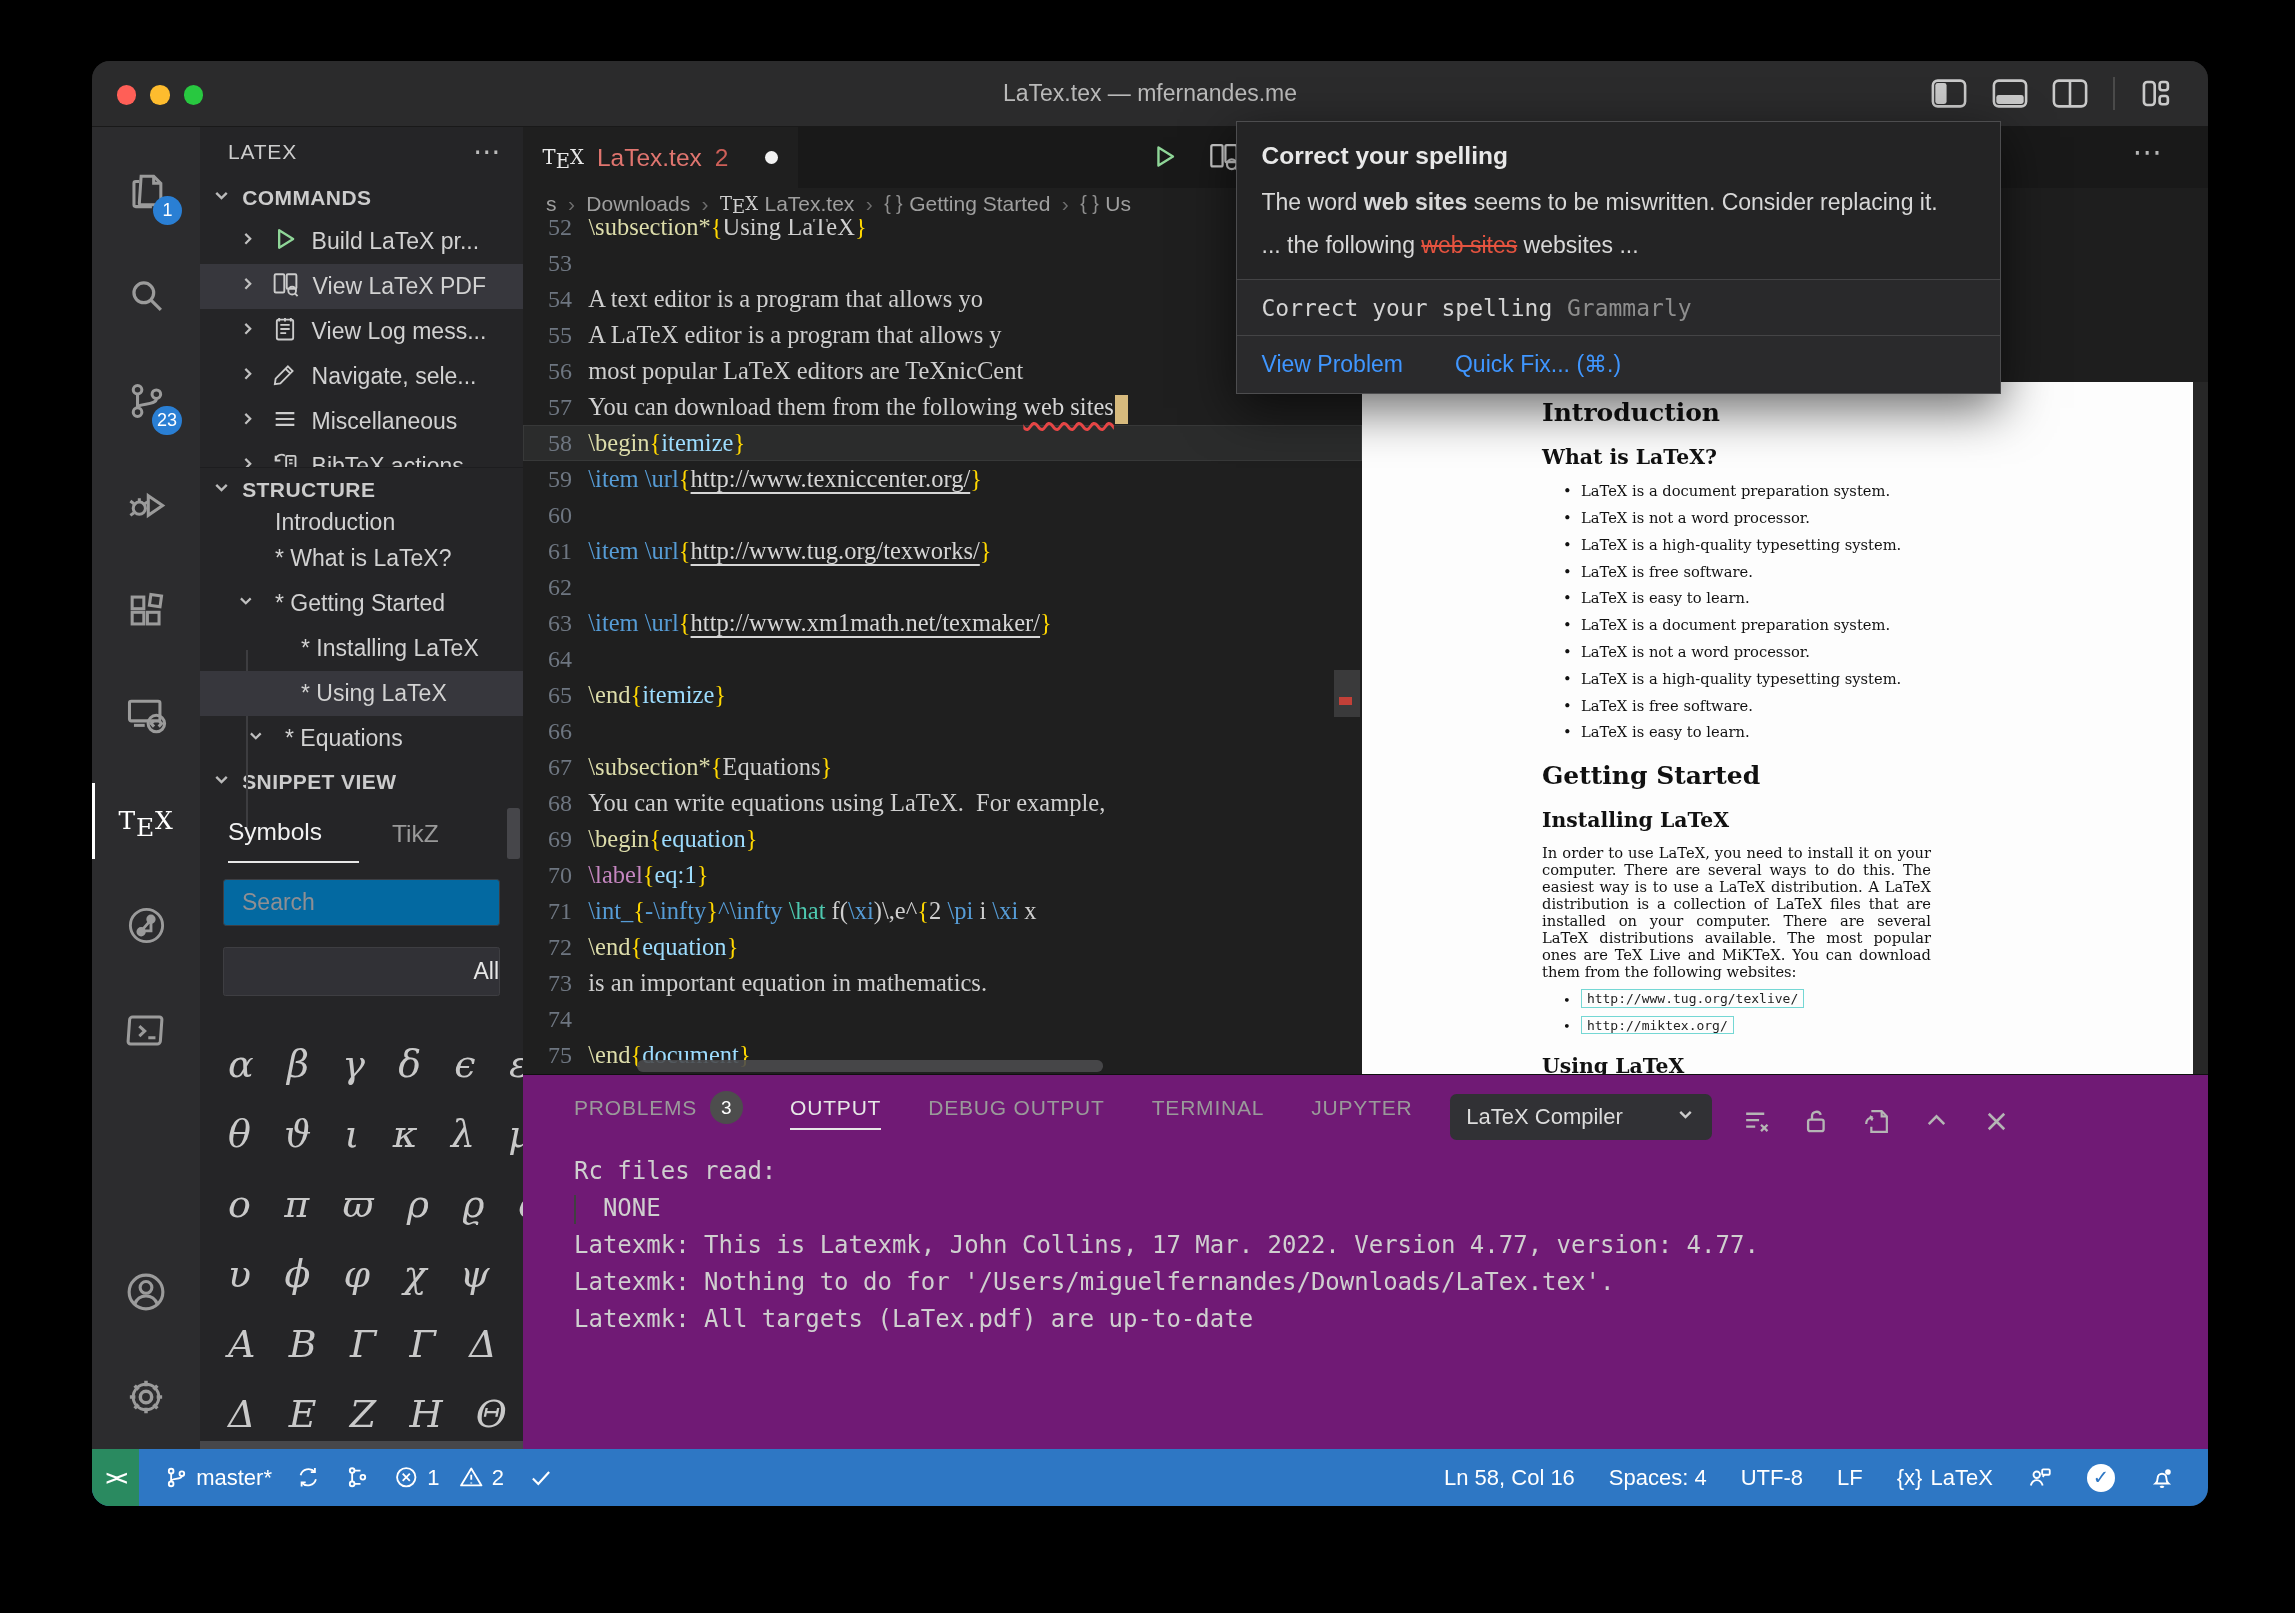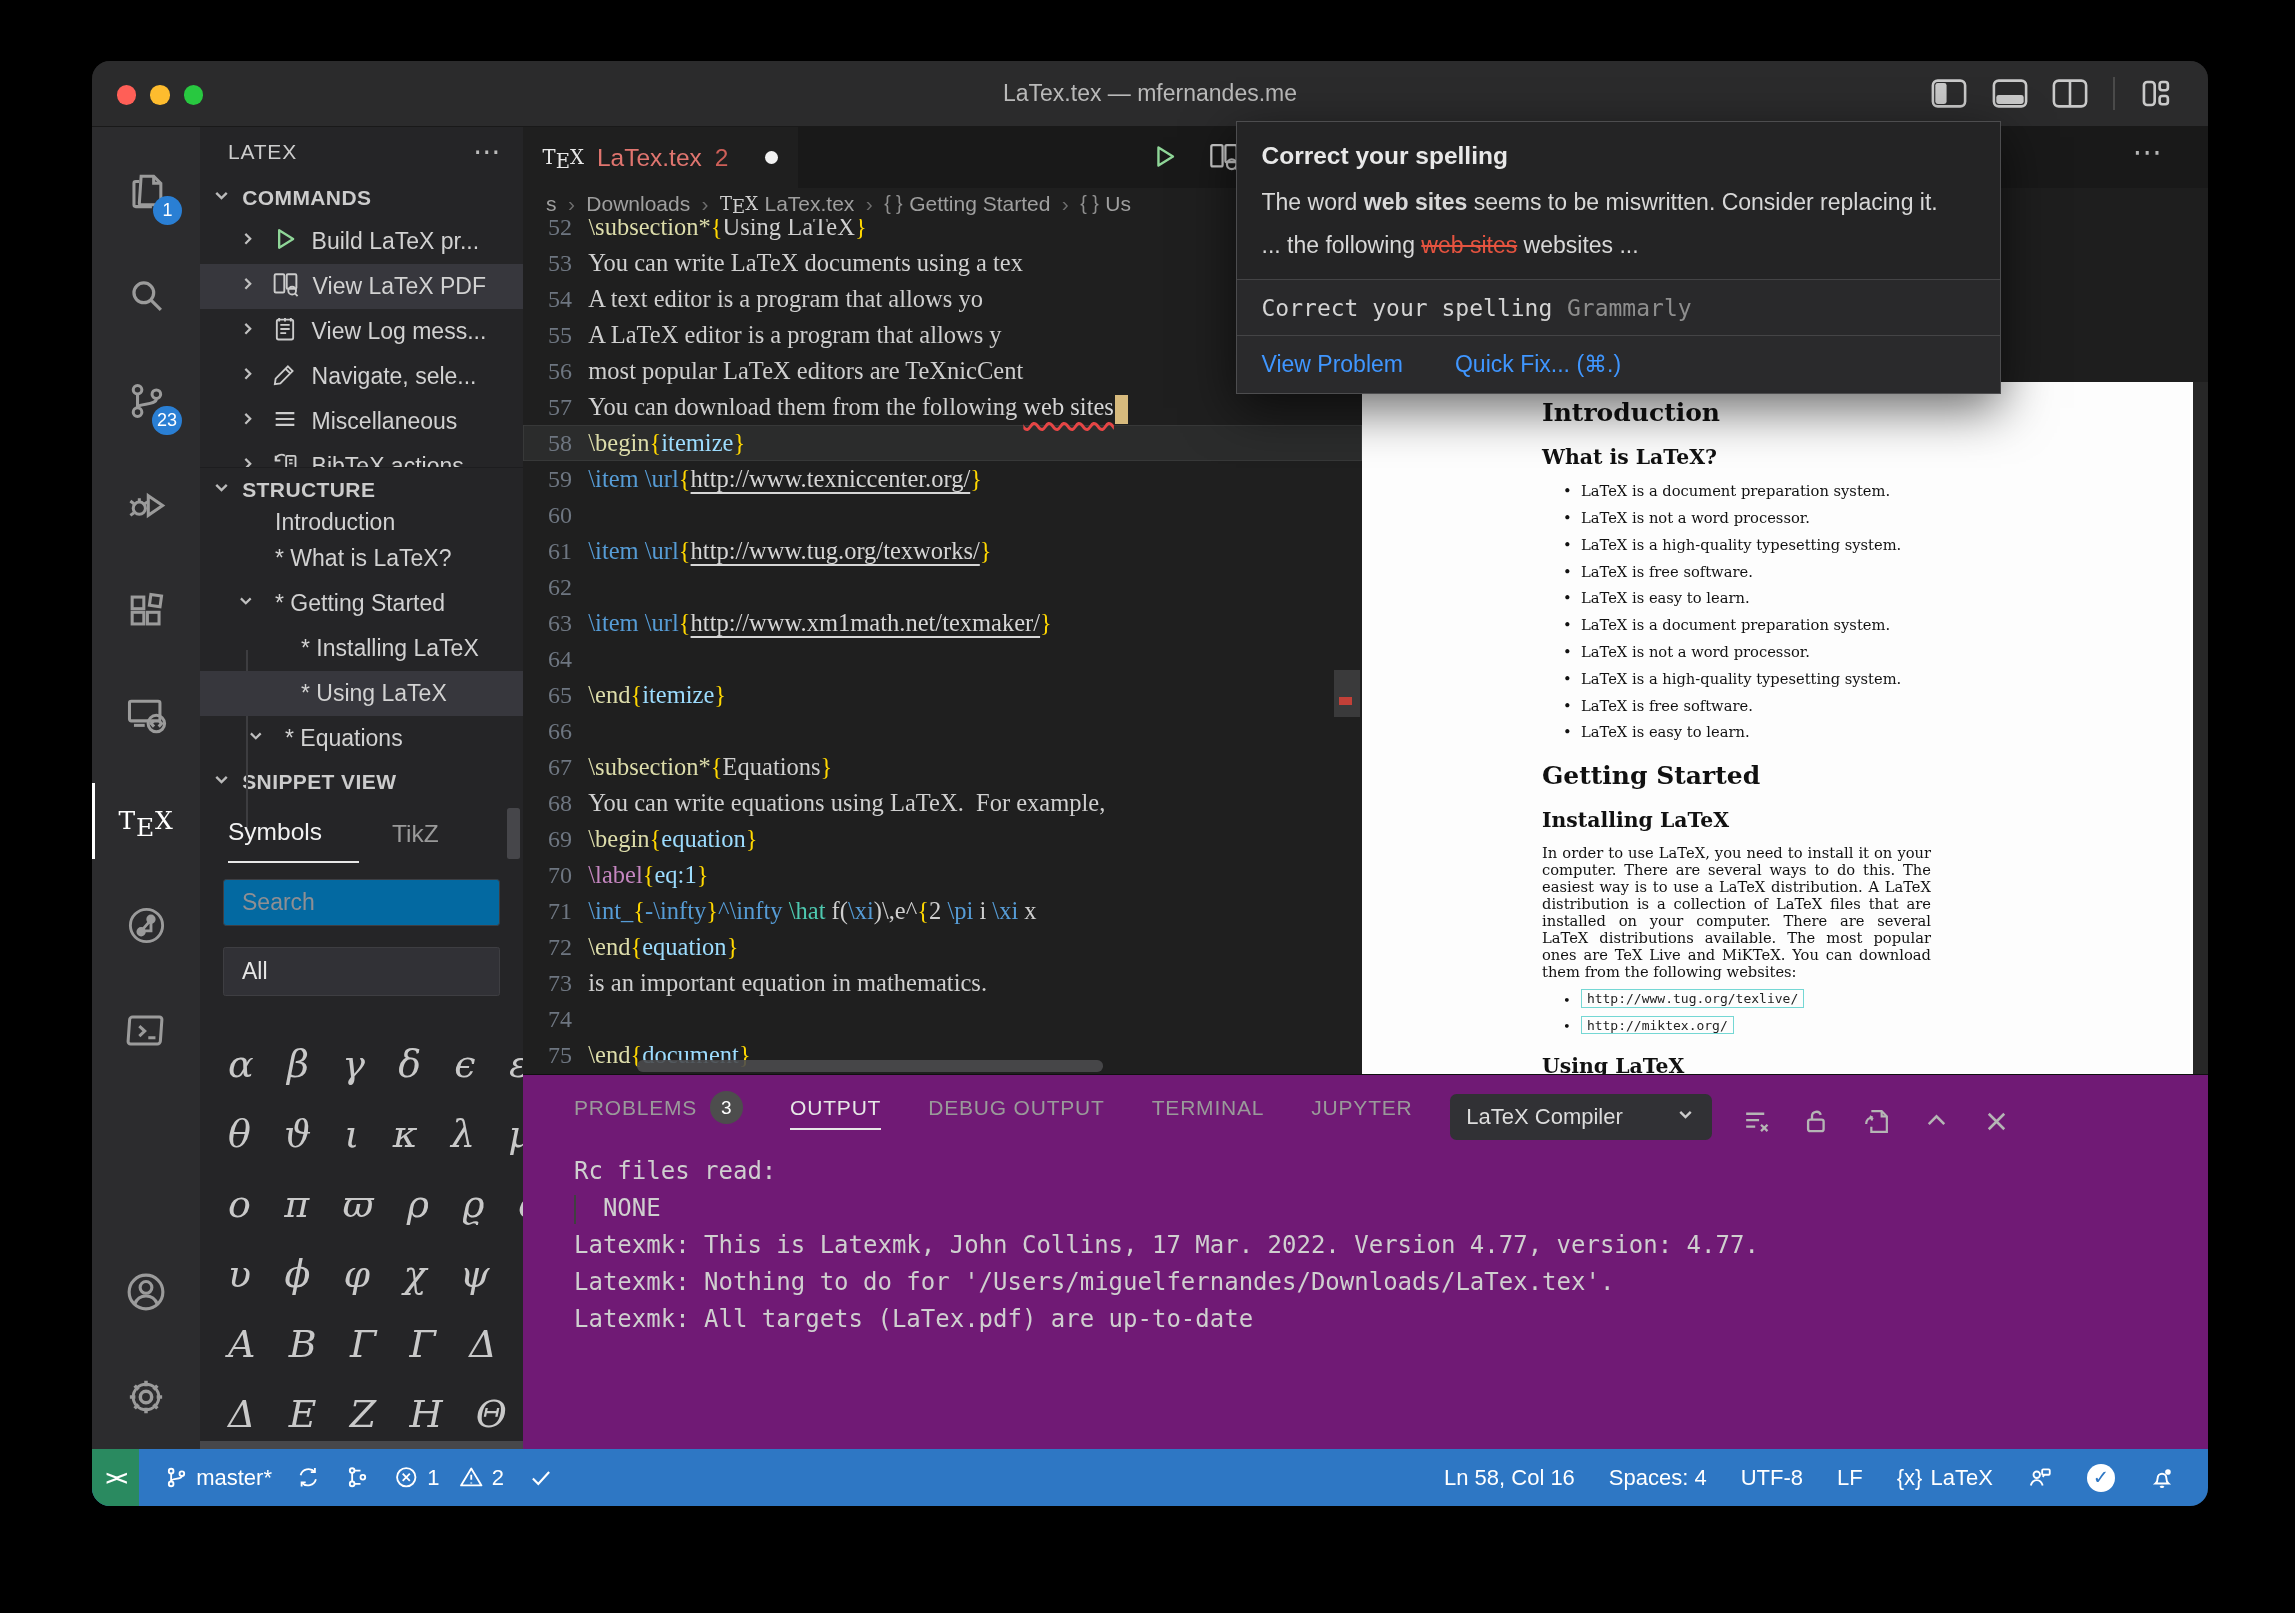--- a/index.html
+++ b/index.html
@@ -51,21 +51,21 @@
   .st-clip .st-row{transform:translateY(-11.4px);}
   .snip-tabs{height:59px;display:flex;align-items:flex-end;position:relative;padding:0 0 0 28px;}
   .snip-tab{font-size:24.5px;padding:0 0 14.7px 0;width:137px;}
   .snip-tab.on{color:#f2f2f2;border-bottom:2.5px solid #e7e7e7;}
   .snip-tab.off{color:#9a9a9a;margin-left:33px;border-bottom:none;}
   .snip-thumb{position:absolute;right:3.3px;top:4.9px;width:13px;height:51px;background:#46464a;border-radius:2.5px;}
   .search{margin:16.3px 23px 0;height:47px;background:#0369a1;border:0.8px solid #3e3e42;border-radius:3.3px;
           color:#e0e0e0;font-size:23px;padding:0 18px;box-sizing:border-box;width:calc(100% - 46px);outline:none;}
   .search::placeholder{color:#8f8f93;}
   .allbox{margin:21px 23px 0;height:47px;background:#313136;border:0.8px solid #3e3e42;border-radius:2.5px;
-          display:flex;align-items:center;padding-left:18px;color:#e6e6e6;font-size:23px;}
+          display:flex;align-items:center;padding-left:18px;color:#e6e6e6;font-size:23px;justify-content:flex-end;}
   .greek{margin-top:33px;padding-left:28px;color:#c9c9c9;}
   .greek-row{height:70px;display:flex;align-items:center;font-family:"DejaVu Serif",serif;
              font-style:italic;font-size:38px;letter-spacing:4.9px;word-spacing:11.4px;white-space:nowrap;}
   .side-scroll{position:absolute;left:0;right:0;bottom:0;height:8.2px;background:#47474a;}
   
   .rightcol{flex:1;display:flex;flex-direction:column;min-width:0;}
   .editors{height:947px;display:flex;position:relative;flex:none;}
   
   .ed1{width:839px;flex:none;display:flex;flex-direction:column;background:#1f1f1f;position:relative;}
   .tabbar{height:61px;background:#191919;display:flex;position:relative;flex:none;}
@@ -503,21 +503,20 @@
                 </span>
               </div>
             <div class="code">
               <div class="codelines" id="codelines">
                   <div class="cl">
                     <span class="ln">52</span>
                     <span class="ct"><span class="c-cmd">\subsection*</span><span class="c-br">{</span><span class="c-txt">Using LaTeX</span><span class="c-br">}</span></span>
                   </div>
                   <div class="cl">
                     <span class="ln">53</span>
-                    <span class="ct"><span class="c-txt">You can write LaTeX documents using a tex</span></span>
                   </div>
                   <div class="cl">
                     <span class="ln">54</span>
                     <span class="ct"><span class="c-txt">A text editor is a program that allows yo</span></span>
                   </div>
                   <div class="cl">
                     <span class="ln">55</span>
                     <span class="ct"><span class="c-txt">A LaTeX editor is a program that allows y</span></span>
                   </div>
                   <div class="cl">

